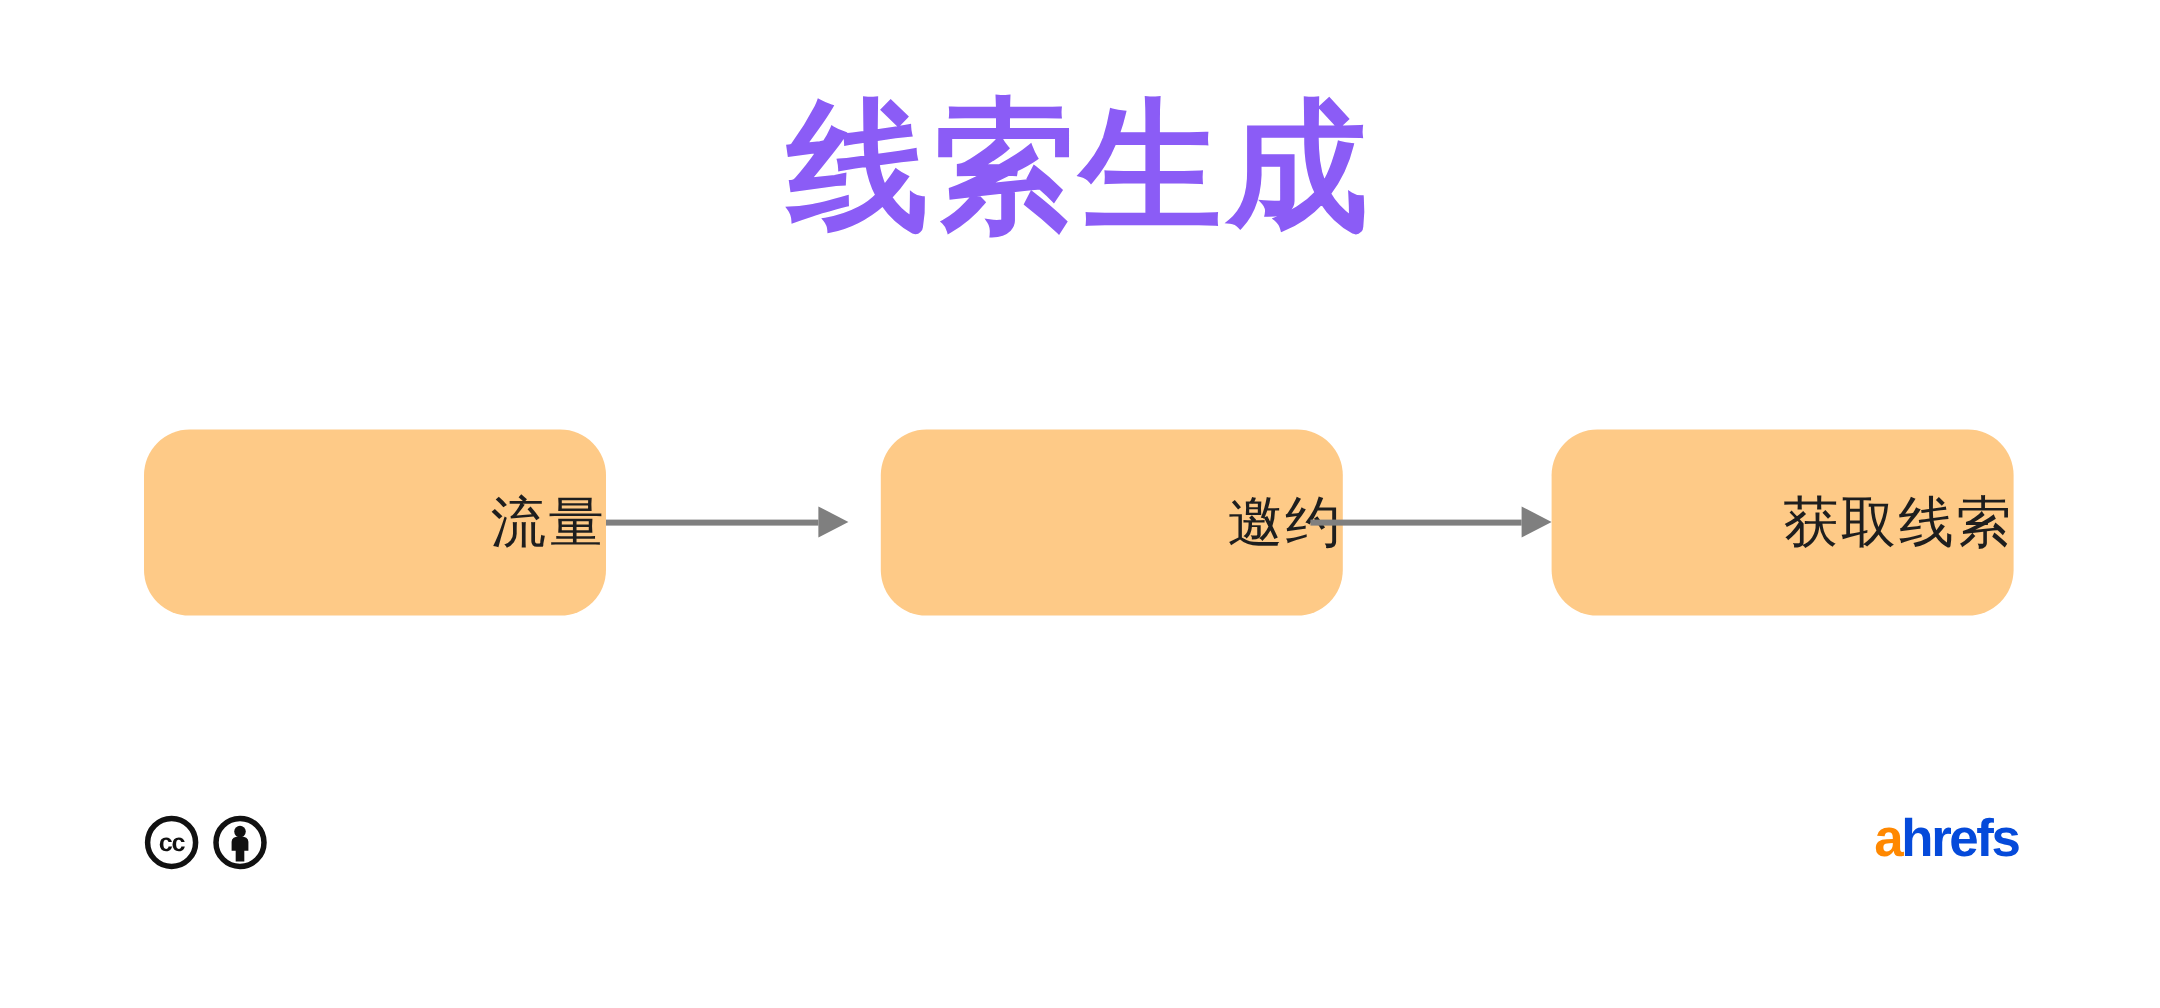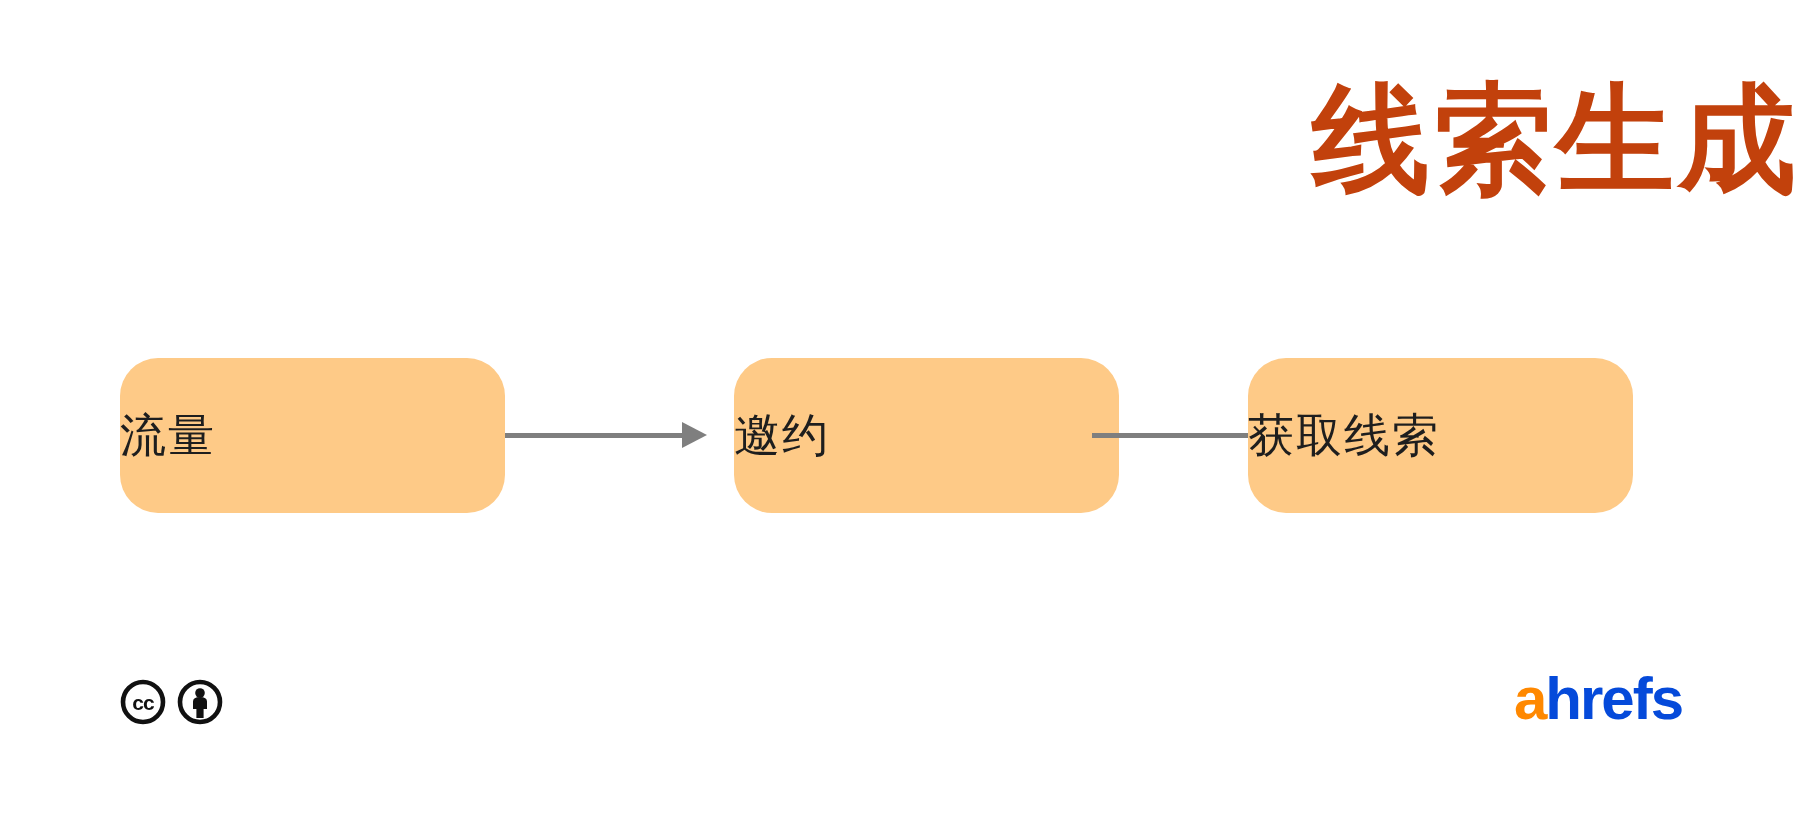--- a/index.html
+++ b/index.html
@@ -9,43 +9,43 @@
     background: #FFFFFF;
     font-family: "Liberation Sans", "DejaVu Sans", sans-serif;
     overflow: hidden;
   }
   .page { position: absolute; inset: 0; }
 
   
   .title {
     position: absolute;
     left: 0; right: 0; top: 66px;
-    text-align: right;
+    text-align: center;
     font-size: 118px;
     line-height: 146px;
     font-weight: 700;
     letter-spacing: 4px;
-    color: #c2410c;
+    color: #8b5cf6;
   }
 
   
   .node {
     position: absolute;
     top: 358px;
     width: 385px;
     height: 155px;
     background: #FECA87;
     border-radius: 38px;
     display: flex;
     align-items: center;
-    justify-content: flex-start;
+    justify-content: flex-end;
   }
   .node-1 { left: 120px; }
   .node-2 { left: 734px; }
-  .node-3 { left: 1248px; }
+  .node-3 { left: 1293px; }
   .node-label {
     font-size: 46px;
     font-weight: 500;
     letter-spacing: 2px;
     color: #1E1E1E;
   }
 
   
   .arrow {
     position: absolute;
@@ -78,21 +78,21 @@
     margin-left: 26px;
     font-size: 33px;
     color: #1A1A1A;
     letter-spacing: 0.5px;
     white-space: nowrap;
   }
 
   .logo {
     position: absolute;
     right: 118px; top: 668px;
-    font-size: 60px;
+    font-size: 44px;
     font-weight: 800;
     letter-spacing: -2px;
     line-height: 62px;
     white-space: nowrap;
   }
   .logo-a { color: #FF8800; }
   .logo-rest { color: #054ADA; }
 </style>
 </head>
 <body>

